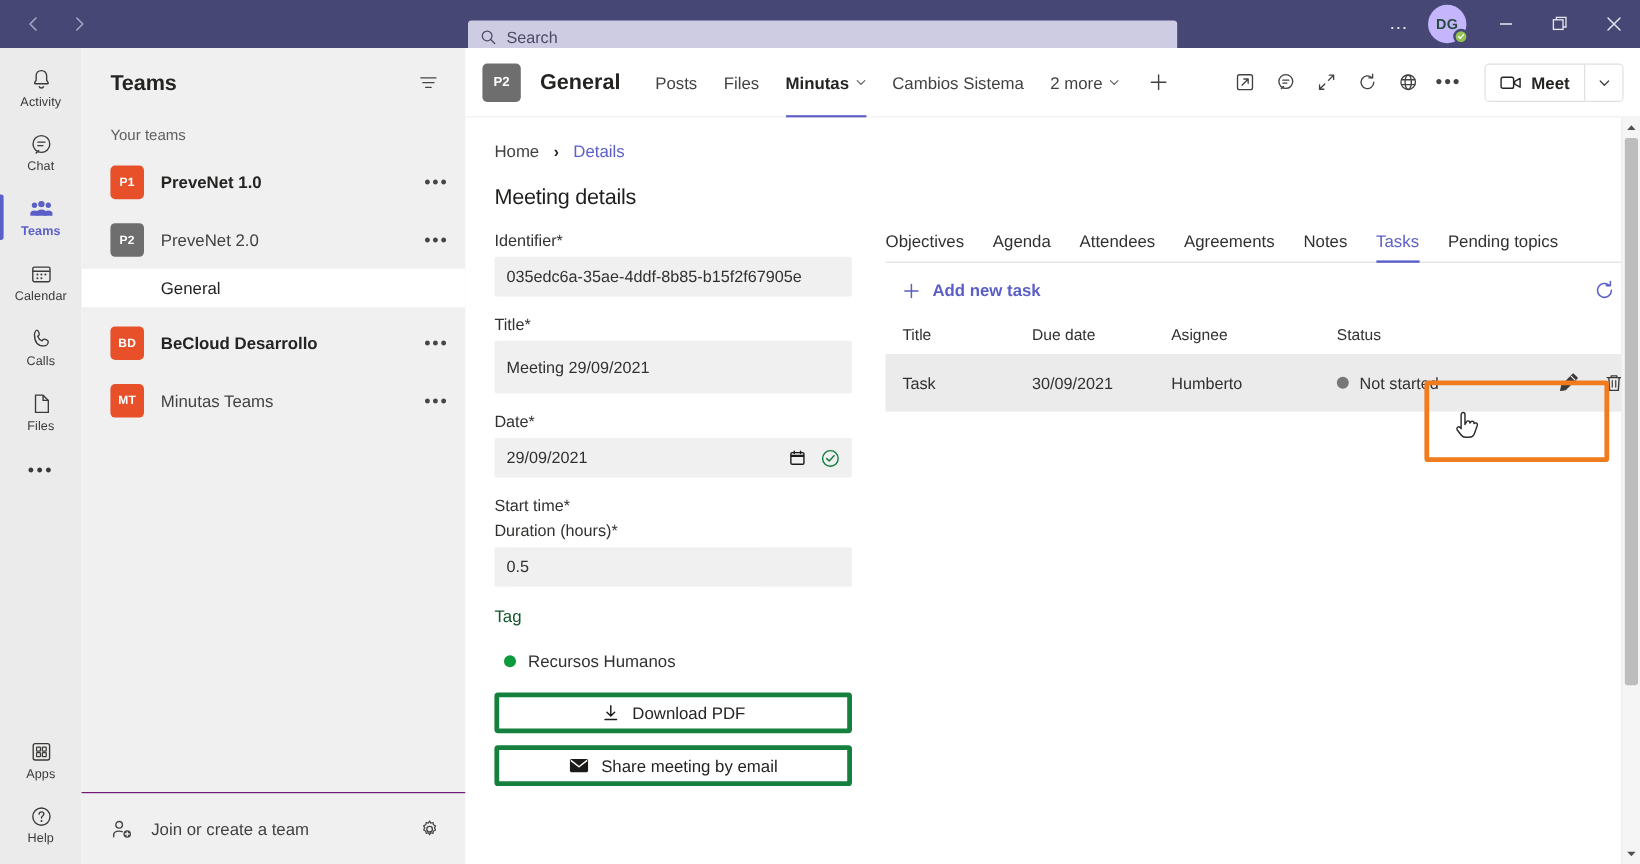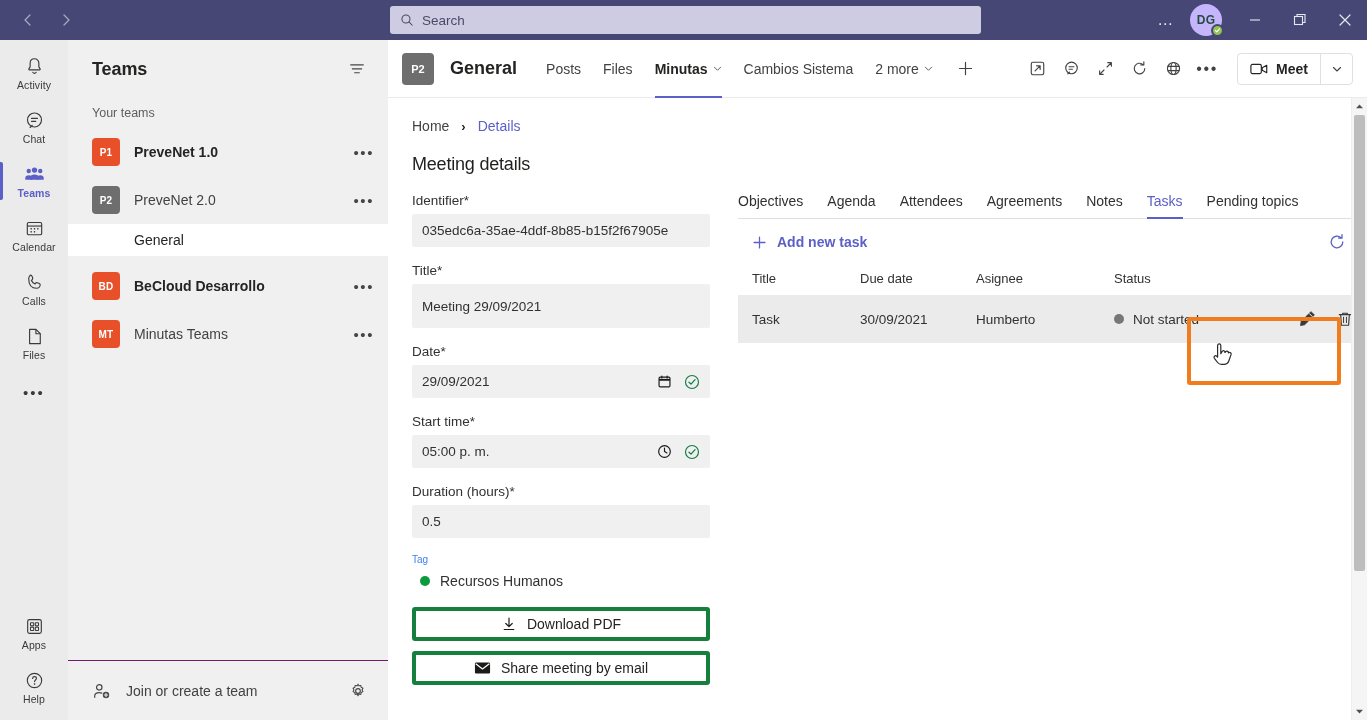--- a/index.html
+++ b/index.html
@@ -15,21 +15,21 @@
   
   .titlebar {
     height: 40px; background: #464775; flex: 0 0 40px;
     display: flex; align-items: center; position: relative;
   }
   .nav-arrows { display: flex; align-items: center; gap: 6px; margin-left: 12px; }
   .nav-arrow {
     width: 32px; height: 32px; display: flex; align-items: center; justify-content: center;
     color: #a6a7c4; font-size: 17px; line-height: 1; border-radius: 3px;
   }
-  .search-wrap { position: absolute; left: 390px; top: 6px; width: 591px; height: 28px; }
+  .search-wrap { position: absolute; left: 390px; top: 17px; width: 591px; height: 28px; }
   .search-box {
     width: 100%; height: 28px; background: #cdcce3; border-radius: 3px;
     display: flex; align-items: center; padding: 0 10px; gap: 8px;
   }
   .search-box .sicon { width: 14px; height: 14px; flex: 0 0 14px; display:block; }
   .search-ph { font-size: 13.5px; color: #4a4a68; }
 
   .tb-right { margin-left: auto; display: flex; align-items: center; height: 40px; }
   .tb-dots {
     width: 36px; height: 32px; display: flex; align-items: center; justify-content: center;
@@ -158,21 +158,21 @@
   .fld-box {
     height: 33px; background: #f0f0f0; border-radius: 2px; display: flex; align-items: center;
     padding: 0 10px; font-size: 13.5px; color: #323130; margin-bottom: 16px;
   }
   .fld-box.tall { height: 44px; }
   .fld-box .fv { flex: 1 1 auto; white-space: nowrap; overflow: hidden; }
   .fld-icons { display: flex; align-items: center; gap: 12px; margin-left: 8px; }
   .fi { color: #1b1a19; display: flex; align-items: center; }
   .ok-circle { color: #107c41; display: flex; align-items: center; }
 
-  .tag-label { font-size: 10px; color: #3b82f6; margin-bottom: 8px; }
+  .tag-label { font-size: 14px; color: #14532d; margin-bottom: 22px; }
   .tag-row { display: flex; align-items: center; gap: 10px; padding-left: 8px; margin-bottom: 18px; }
   .tag-dot { width: 10px; height: 10px; border-radius: 50%; background: #0b9a3c; flex: 0 0 10px; }
   .tag-name { font-size: 14px; color: #323130; }
 
   .adv-row { display: flex; align-items: center; gap: 10px; padding-left: 8px; margin-bottom: 14px; }
   .adv-text { font-size: 14px; color: #5b5fc7; font-weight: 600; }
 
   .wide-btn {
     height: 34px; border: 4px solid #15803d; border-radius: 3px; background: #fff;
     display: flex; align-items: center; justify-content: center; gap: 10px;
@@ -576,37 +576,20 @@
                 <span class="ok-circle">
                   <svg width="16" height="16" viewBox="0 0 18 18">
                       <circle cx="9" cy="9" r="7.3" fill="none" stroke="#107c41" stroke-width="1.3"></circle>
                       <path d="M5.6 9.2 L7.9 11.4 L12.4 6.4" fill="none" stroke="#107c41" stroke-width="1.4" stroke-linecap="round" stroke-linejoin="round"></path>
                     </svg>
                 </span>
               </span>
             </div>
 
             <label class="fld-label">Start time*</label>
-            <div class="fld-box">
-              <span class="fv">05:00 p. m.</span>
-              <span class="fld-icons">
-                <span class="fi">
-                  <svg width="15" height="15" viewBox="0 0 16 16">
-                      <circle cx="8" cy="8" r="6.2" fill="none" stroke="#1b1a19" stroke-width="1.25"></circle>
-                      <path d="M8 4.4V8l2.6 1.6" fill="none" stroke="#1b1a19" stroke-width="1.25" stroke-linecap="round" stroke-linejoin="round"></path>
-                    </svg>
-                </span>
-                <span class="ok-circle">
-                  <svg width="16" height="16" viewBox="0 0 18 18">
-                      <circle cx="9" cy="9" r="7.3" fill="none" stroke="#107c41" stroke-width="1.3"></circle>
-                      <path d="M5.6 9.2 L7.9 11.4 L12.4 6.4" fill="none" stroke="#107c41" stroke-width="1.4" stroke-linecap="round" stroke-linejoin="round"></path>
-                    </svg>
-                </span>
-              </span>
-            </div>
 
             <label class="fld-label">Duration (hours)*</label>
             <div class="fld-box">
               <span class="fv">0.5</span>
             </div>
 
             <div class="tag-label">Tag</div>
             <div class="tag-row">
               <span class="tag-dot"></span>
               <span class="tag-name">Recursos Humanos</span>

